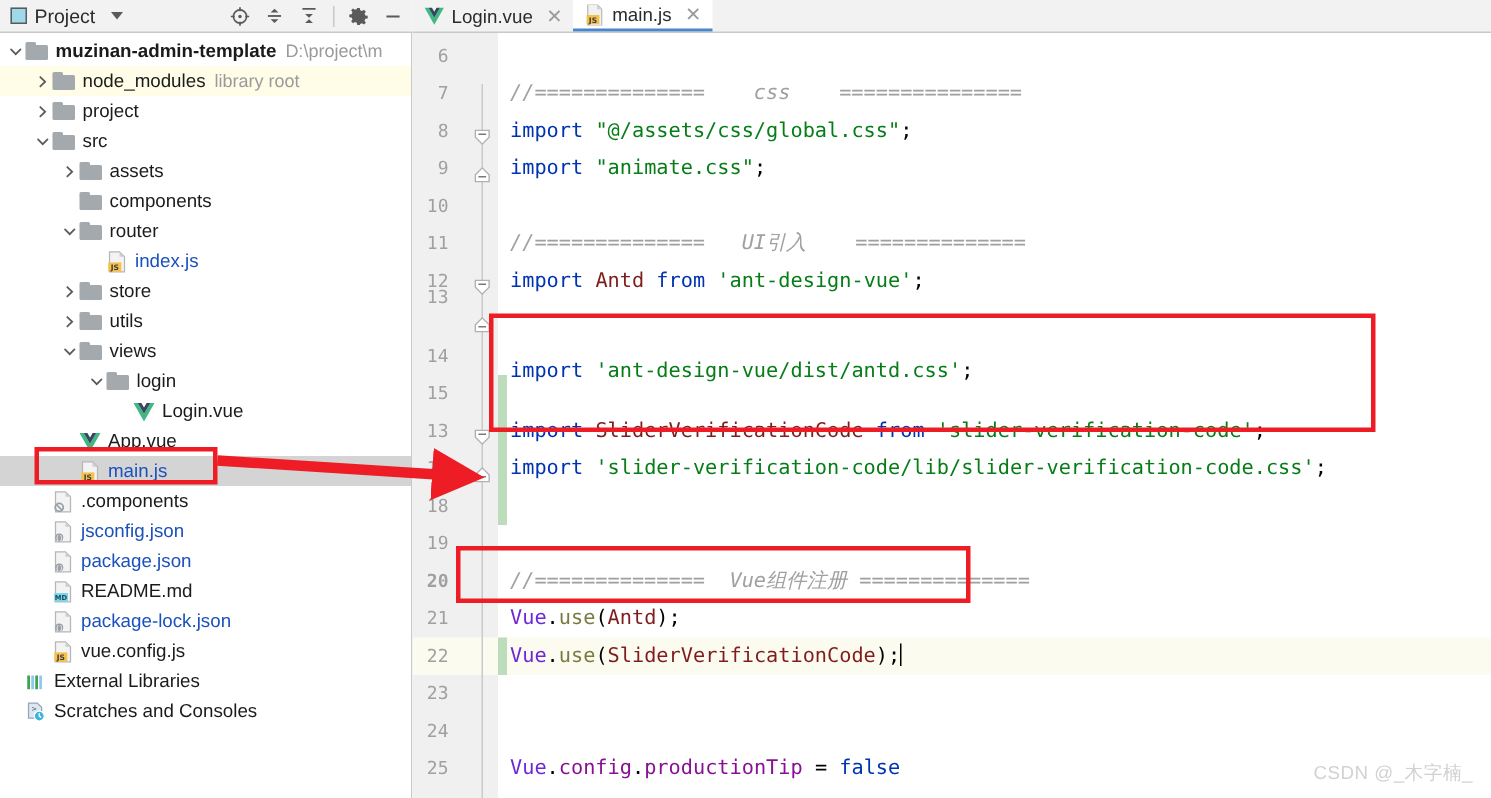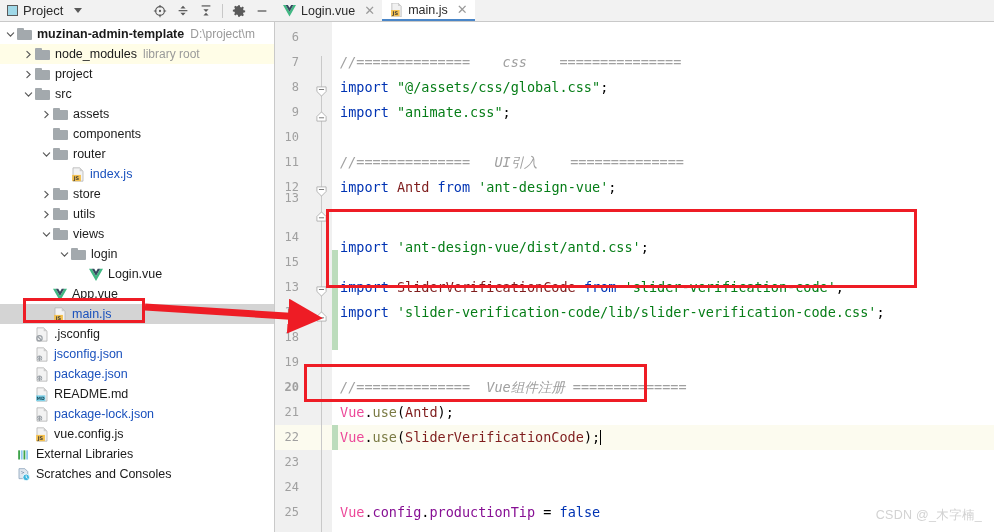--- a/index.html
+++ b/index.html
@@ -174,21 +174,21 @@
   .chg-bar {
     position: absolute; left: 57px; width: 6px;
     background: #bcdcbc;
   }
 
   
   .t-cmt   { color: #a0a0a0; font-style: italic; }
   .t-kw    { color: #0033b3; }
   .t-str   { color: #067d17; }
   .t-id    { color: #7f1d1d; }
-  .t-vue   { color: #ec4899; }
+  .t-vue   { color: #6d28d9; }
   .t-prop  { color: #871094; }
   .t-fn    { color: #7a7a43; }
   .t-punct { color: #000000; }
   .t-bool  { color: #0033b3; }
 
   .caret {
     display: inline-block;
     width: 1px; height: 15px;
     background: #000;
     vertical-align: -3px;
@@ -430,21 +430,21 @@
           <span class="lbl blue">main.js</span>
         </div>
         <div class="row indent-2">
           <span class="arrow empty"></span>
           <svg class="file-ico" viewBox="0 0 16 18">
             <path d="M2 1h8l4 4v12H2z" fill="#f3f3f3" stroke="#b6b6b6"></path>
             <path d="M10 1l4 4h-4z" fill="#cdcdcd"></path>
             <circle cx="5" cy="13.5" r="3.2" fill="none" stroke="#9aa0a6" stroke-width="1.4"></circle>
             <path d="M2.9 11.4l4.2 4.2" stroke="#9aa0a6" stroke-width="1.4"></path>
           </svg>
-          <span class="lbl">.jsconfig</span>
+          <span class="lbl">.components</span>
         </div>
         <div class="row indent-2">
           <span class="arrow empty"></span>
           <svg class="file-ico" viewBox="0 0 16 18">
             <path d="M2 1h8l4 4v12H2z" fill="#f3f3f3" stroke="#b6b6b6"></path>
             <path d="M10 1l4 4h-4z" fill="#cdcdcd"></path>
             <circle cx="5" cy="13.5" r="3.2" fill="#9aa0a6"></circle>
             <text x="5" y="15.6" font-size="5" text-anchor="middle" fill="#fff" font-family="DejaVu Sans, sans-serif">{}</text>
           </svg>
           <span class="lbl blue">jsconfig.json</span>

